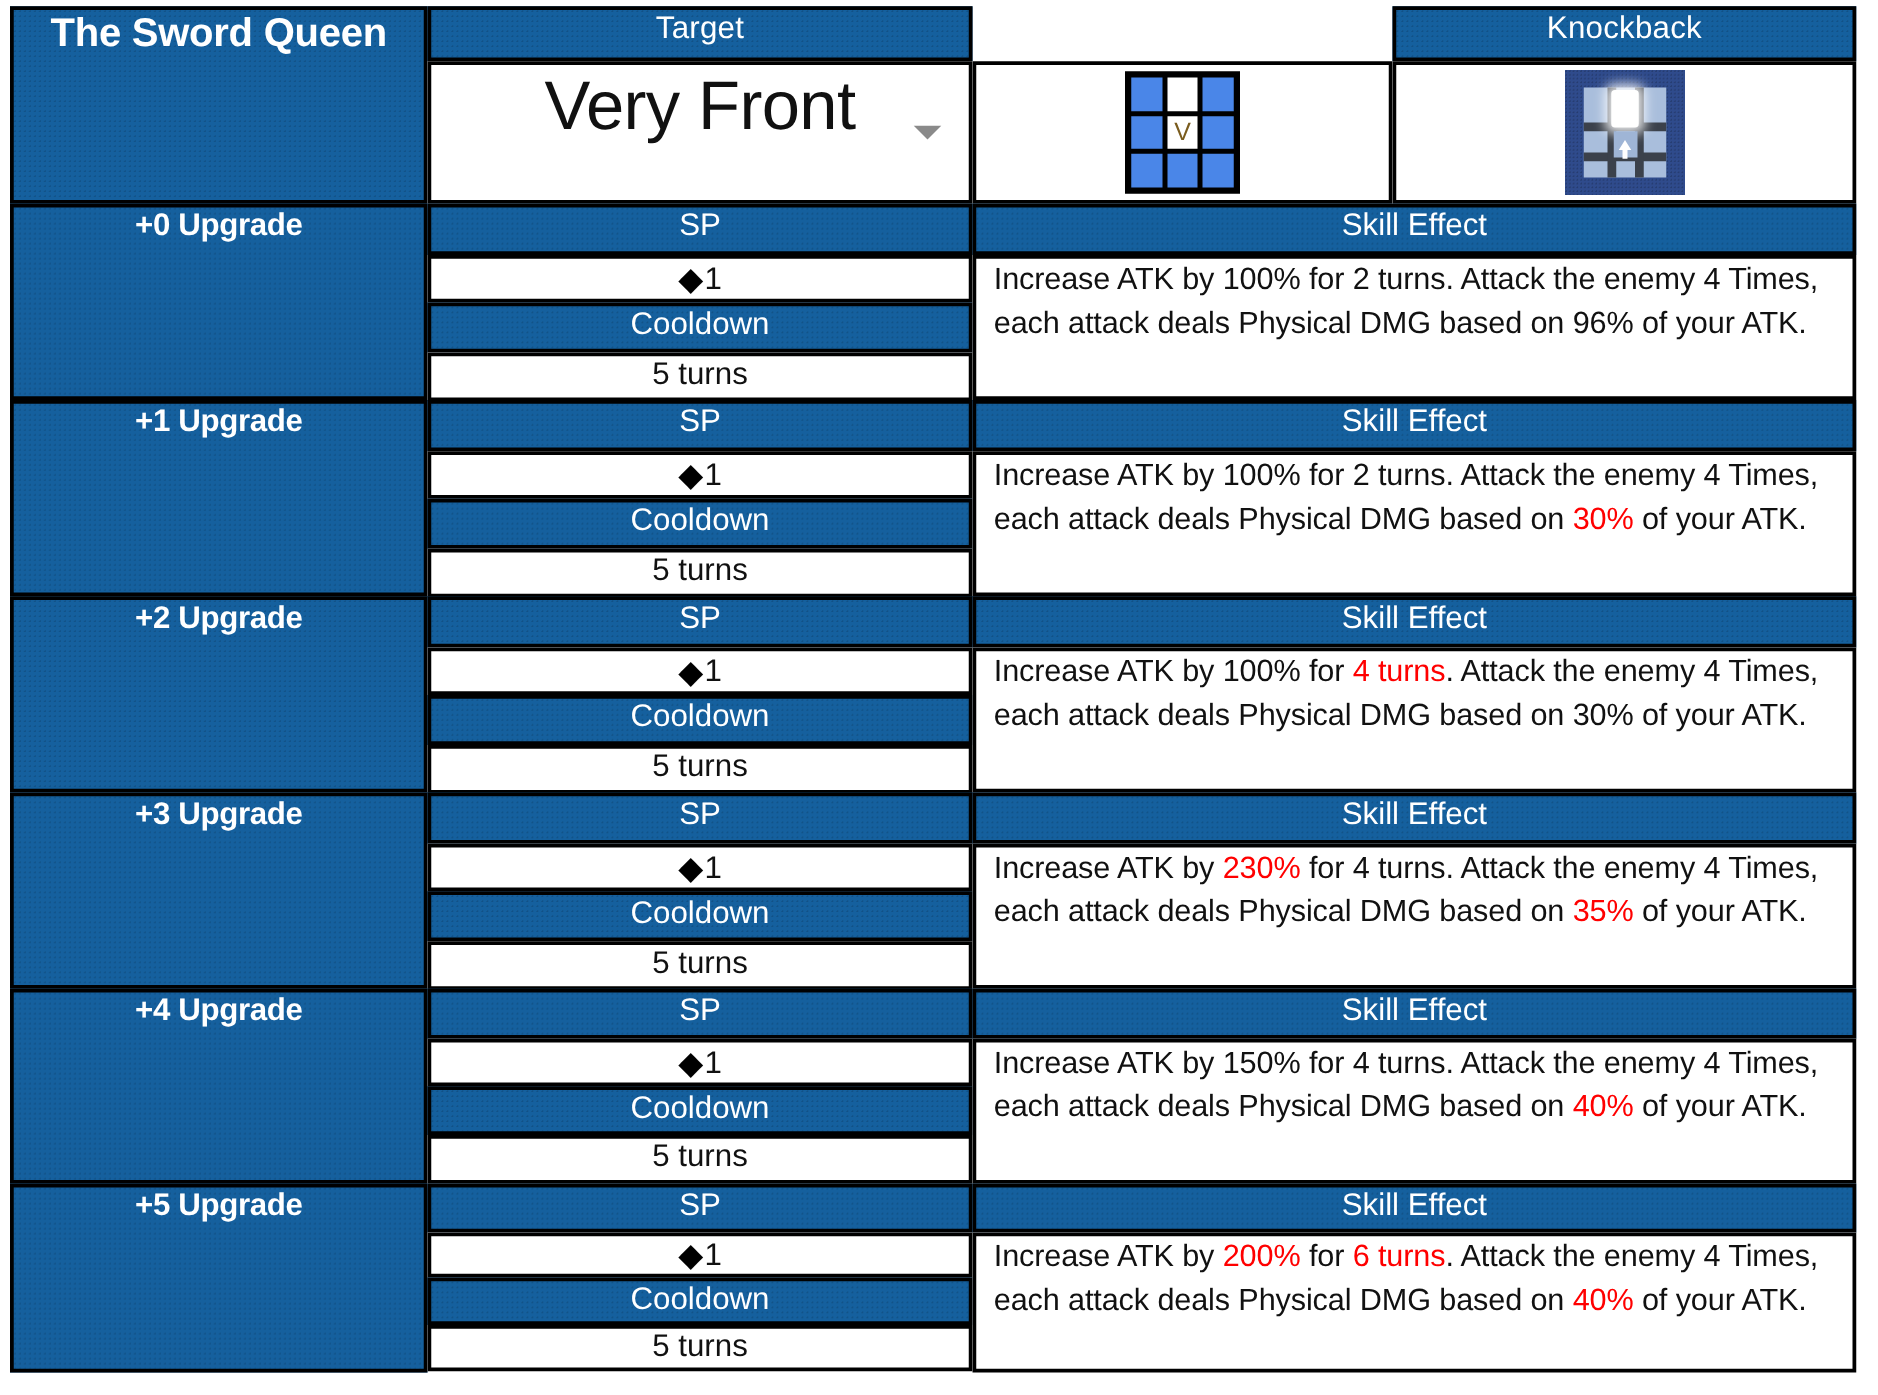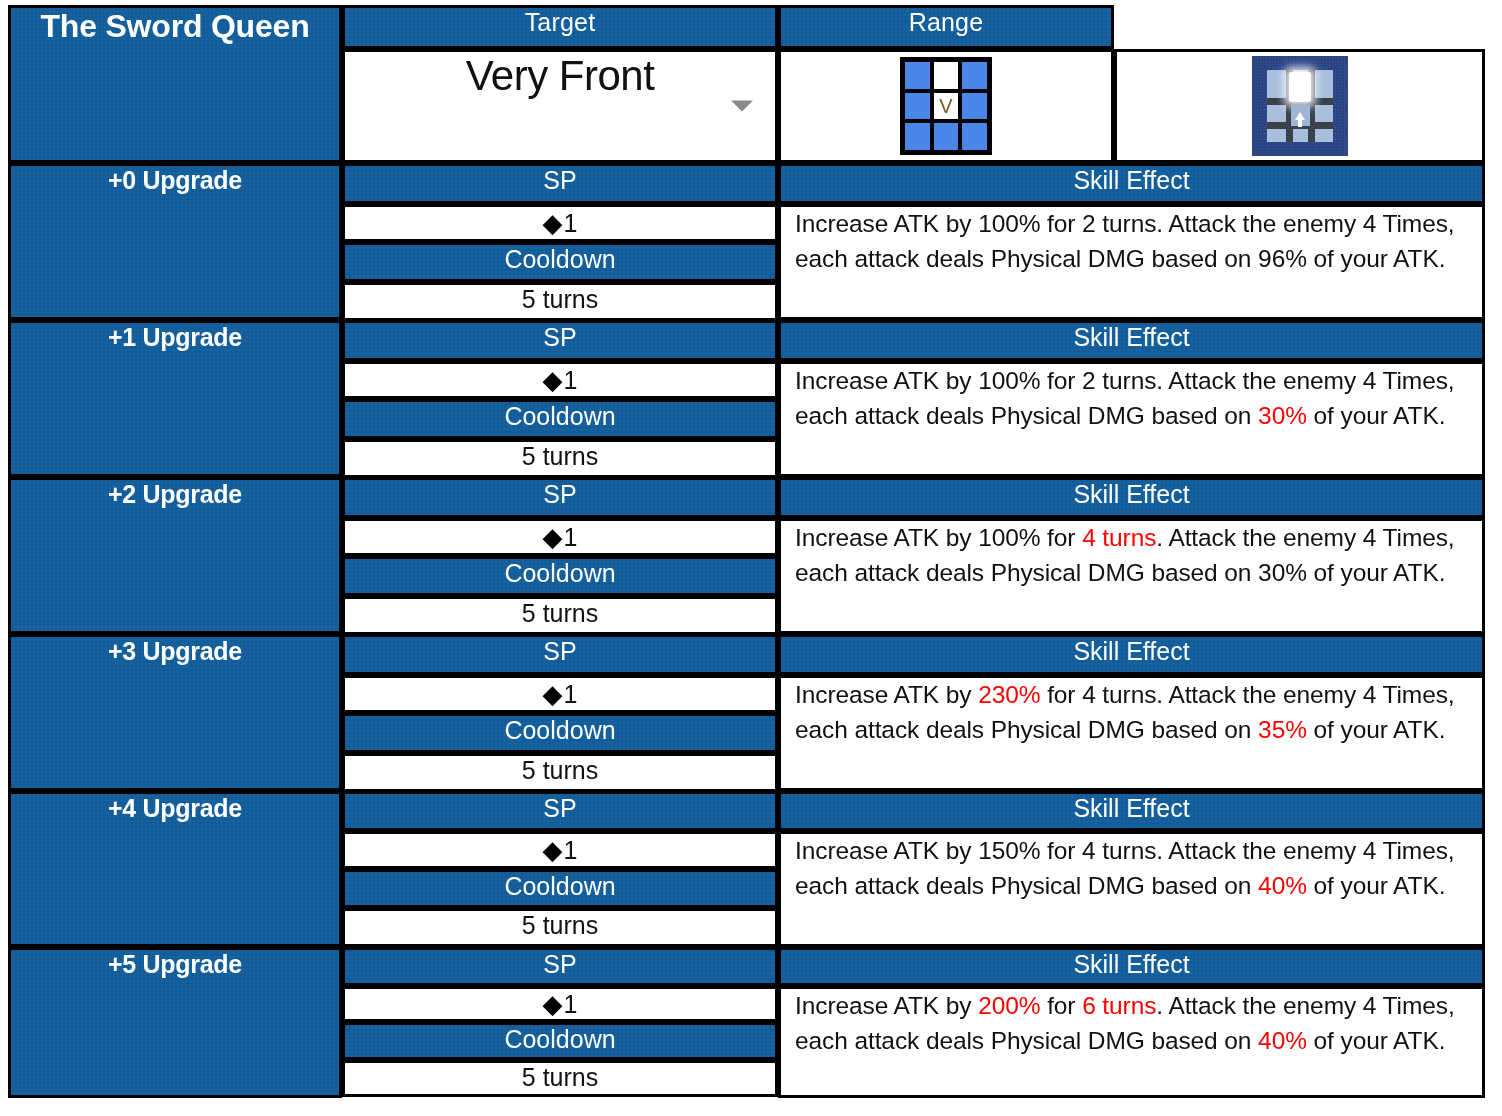--- a/index.html
+++ b/index.html
@@ -41,21 +41,21 @@
     line-height:1.18;
     letter-spacing:-0.2px;
     padding:0 8px;
   }
   .upg{
     font-size:25px;
     font-weight:bold;
     letter-spacing:-0.3px;
   }
   .bigval{
-    font-size:42px;
+    font-size:55px;
     font-weight:400;
     letter-spacing:-0.5px;
   }
   .subhdr{font-size:25px;}
   .subval{font-size:25px;color:#111;}
   .sp-val{font-size:25px;color:#111;display:flex;align-items:center;justify-content:center;gap:0px;}
   .sp-diamond{font-size:26px;line-height:1;color:#000;margin-right:1px;}
 
   .effect{
     font-size:24.5px;
@@ -153,40 +153,40 @@
 
   <div class="cell blue hdr" style="left:342px;top:5px;width:436px;height:44px;">
     <span>Target</span>
   </div>
 
   <div class="cell white" style="left:342px;top:49px;width:436px;height:114px;">
     <span class="bigval">Very Front</span>
     <span class="caret"></span>
   </div>
 
-  <div class="cell blue hdr" style="left:778px;top:5px;width:336px;height:44px;">
-    <span>Range</span>
-  </div>
 
   <div class="cell white" style="left:778px;top:49px;width:336px;height:114px;">
     <div class="range-wrap">
       <div class="range-grid">
         <div class="rc"></div>
         <div class="rc empty"></div>
         <div class="rc"></div>
         <div class="rc"></div>
         <div class="rc self">V</div>
         <div class="rc"></div>
         <div class="rc"></div>
         <div class="rc"></div>
         <div class="rc"></div>
       </div>
     </div>
   </div>
 
+  <div class="cell blue hdr" style="left:1114px;top:5px;width:371px;height:44px;">
+    <span>Knockback</span>
+  </div>
 
   <div class="cell white" style="left:1114px;top:49px;width:371px;height:114px;">
     <div class="kb-wrap">
       <div class="kb">
         <div class="kb-inner"></div>
         <div class="kb-vline kb-h1"></div>
         <div class="kb-vline kb-h2"></div>
         <div class="kb-vline kb-v1"></div>
         <div class="kb-vline kb-v2"></div>
         <div class="kb-glow"></div>

